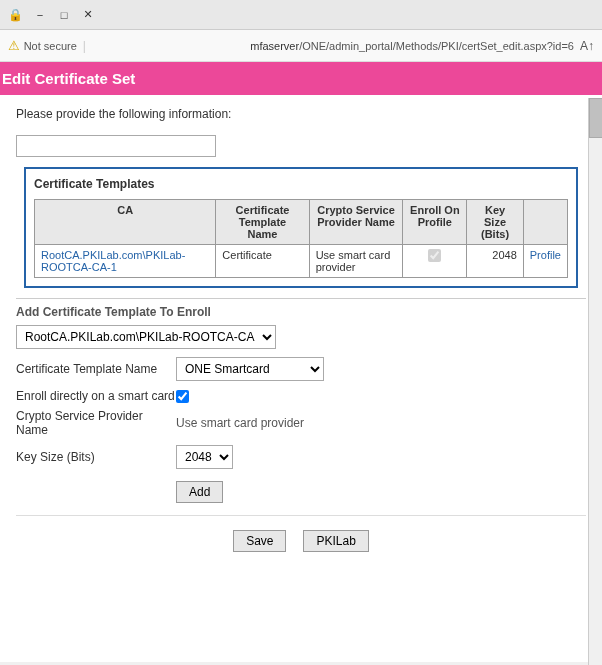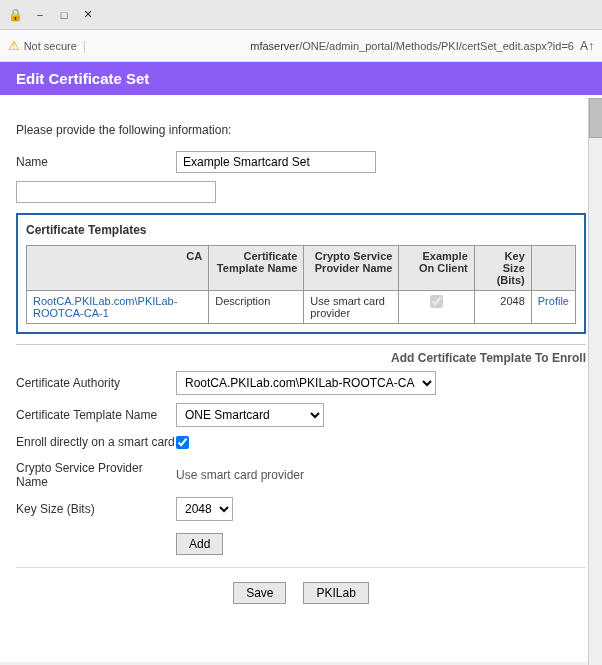--- a/index.html
+++ b/index.html
@@ -72,30 +72,30 @@
     }
     .address-url {
       font-size: 11px;
       color: #555;
       flex: 1;
       text-align: right;
     }
     .address-url span.host { color: #333; font-weight: 500; }
 
     .page-header {
-      background: #8b5cf6;
+      background: #ec4899;
       color: white;
-      padding: 8px 16px;
+      padding: 8px 2px;
       font-size: 15px;
       font-weight: 600;
     }
 
     .content {
       background: white;
-      padding: 28px 16px;
+      padding: 12px 16px;
       height: calc(665px - 30px - 32px - 36px);
       overflow-y: auto;
     }
 
     .intro-text {
       font-size: 12px;
       color: #333;
       margin-bottom: 14px;
     }
 
@@ -113,21 +113,21 @@
     .form-input {
       border: 1px solid #aaa;
       padding: 3px 6px;
       font-size: 12px;
       width: 200px;
       background: white;
     }
 
     .cert-templates-section {
       border: 2px solid #2563a8;
-      margin: 10px 0;
+      margin: 10px 8px;
       padding: 8px;
     }
     .cert-templates-title {
       font-size: 12px;
       font-weight: 600;
       color: #333;
       margin-bottom: 8px;
     }
 
     .cert-table {
@@ -138,54 +138,53 @@
     .cert-table th, .cert-table td {
       border: 1px solid #999;
       padding: 4px 6px;
       font-size: 11px;
       vertical-align: top;
     }
     .cert-table th {
       background: #e8e8e8;
       font-weight: 600;
       color: #333;
-      text-align: right;
+      text-align: center;
     }
     .cert-table td {
       color: #333;
     }
 
     .delete-link {
       color: #2563a8;
       text-decoration: none;
       cursor: pointer;
       font-size: 11px;
     }
 
     .section-heading {
       font-size: 12px;
       font-weight: 600;
       color: #555;
       margin: 8px 0 6px 0;
       border-top: 1px solid #ccc;
       padding-top: 6px;
-      text-align: right;
     }
 
     .dropdown-select {
       border: 1px solid #aaa;
       padding: 3px 4px;
       font-size: 12px;
       background: white;
     }
 
     .checkbox-row {
       display: flex;
       align-items: center;
-      margin-bottom: 12px;
+      margin-bottom: 6px;
     }
     .checkbox-row input[type="checkbox"] {
       margin-right: 6px;
     }
 
     .smart-card-text {
       color: #555;
       font-size: 12px;
     }
 
@@ -255,60 +254,55 @@
 </div>
 
 <div class="page-header">
   <span>Edit Certificate Set</span>
 </div>
 
 <div class="content">
 
   <p class="intro-text">Please provide the following information:</p>
 
-  <div class="form-row">
-    <span class="form-label">Name</span>
-    <input class="form-input" type="text" value="Example Smartcard Set" style="">
-  </div>
 
   <div class="form-row">
     <input class="form-input" type="text" value="" style="">
   </div>
 
   <div class="cert-templates-section">
     <div class="cert-templates-title">Certificate Templates</div>
 
     <table class="cert-table">
       <thead>
         <tr>
           <th>CA</th>
           <th>Certificate Template Name</th>
           <th>Crypto Service Provider Name</th>
-          <th>Example On Client</th>
+          <th>Enroll On Profile</th>
           <th>Key Size (Bits)</th>
           <th></th>
         </tr>
       </thead>
       <tbody id="cert-table-body">
       <tr>
       <td><a class="ca-link">RootCA.PKILab.com\PKILab-ROOTCA-CA-1</a></td>
-      <td>Description</td>
+      <td>Certificate</td>
       <td>Use smart card provider</td>
       <td style="text-align:center;"><input type="checkbox" checked="" disabled="" style=""></td>
       <td style="text-align:right;">2048</td>
       <td><a class="delete-link">Profile</a></td>
     </tr>
         </tbody>
     </table>
   </div>
 
   <div class="section-heading">Add Certificate Template To Enroll</div>
 
   <div class="form-row">
-    <span class="form-label">Certificate Authority</span>
     <select class="dropdown-select" style="width:260px;">
     <option value="RootCA.PKILab.com\PKILab-ROOTCA-CA-1">RootCA.PKILab.com\PKILab-ROOTCA-CA-1</option></select>
   </div>
 
   <div class="form-row">
     <span class="form-label">Certificate Template Name</span>
     <select class="dropdown-select" style="width:148px;">
     <option value="ONE Smartcard">ONE Smartcard</option></select>
   </div>
 

